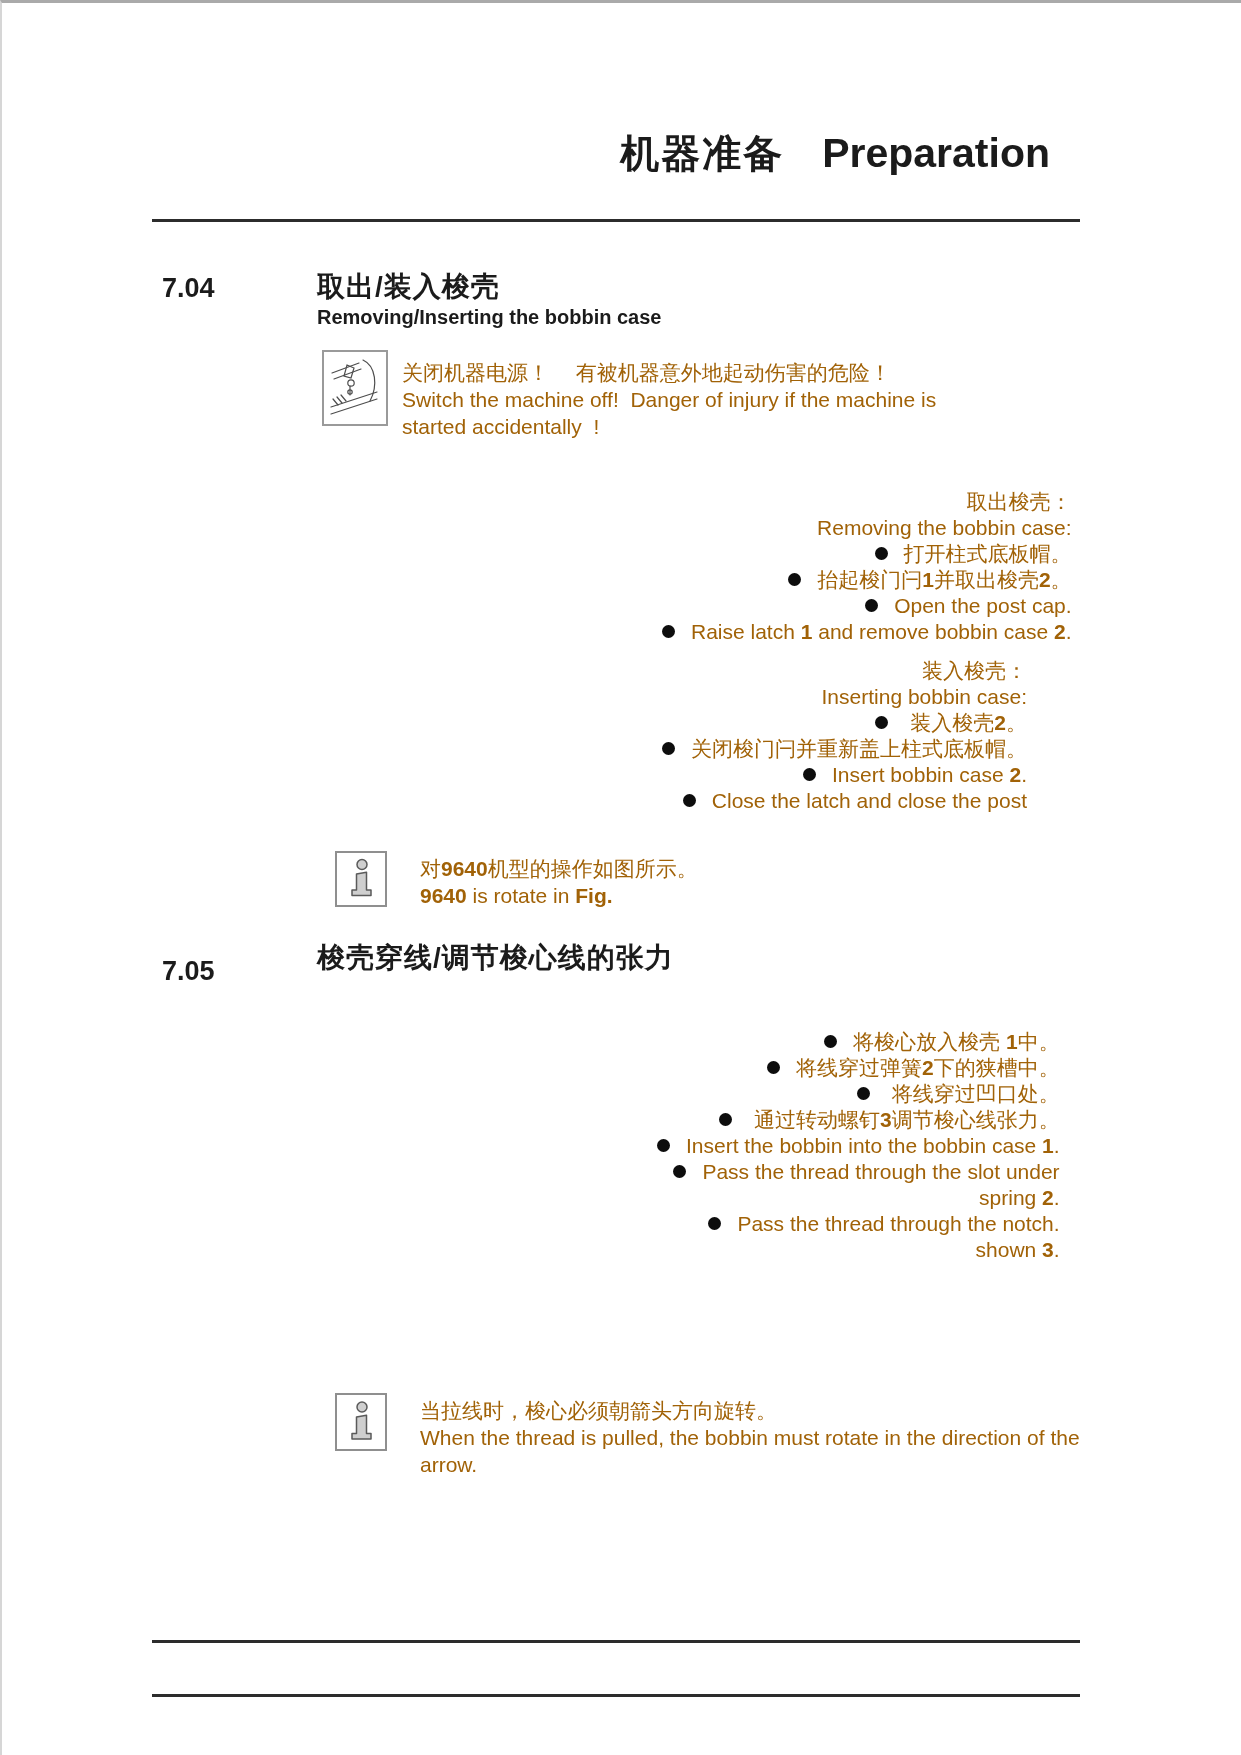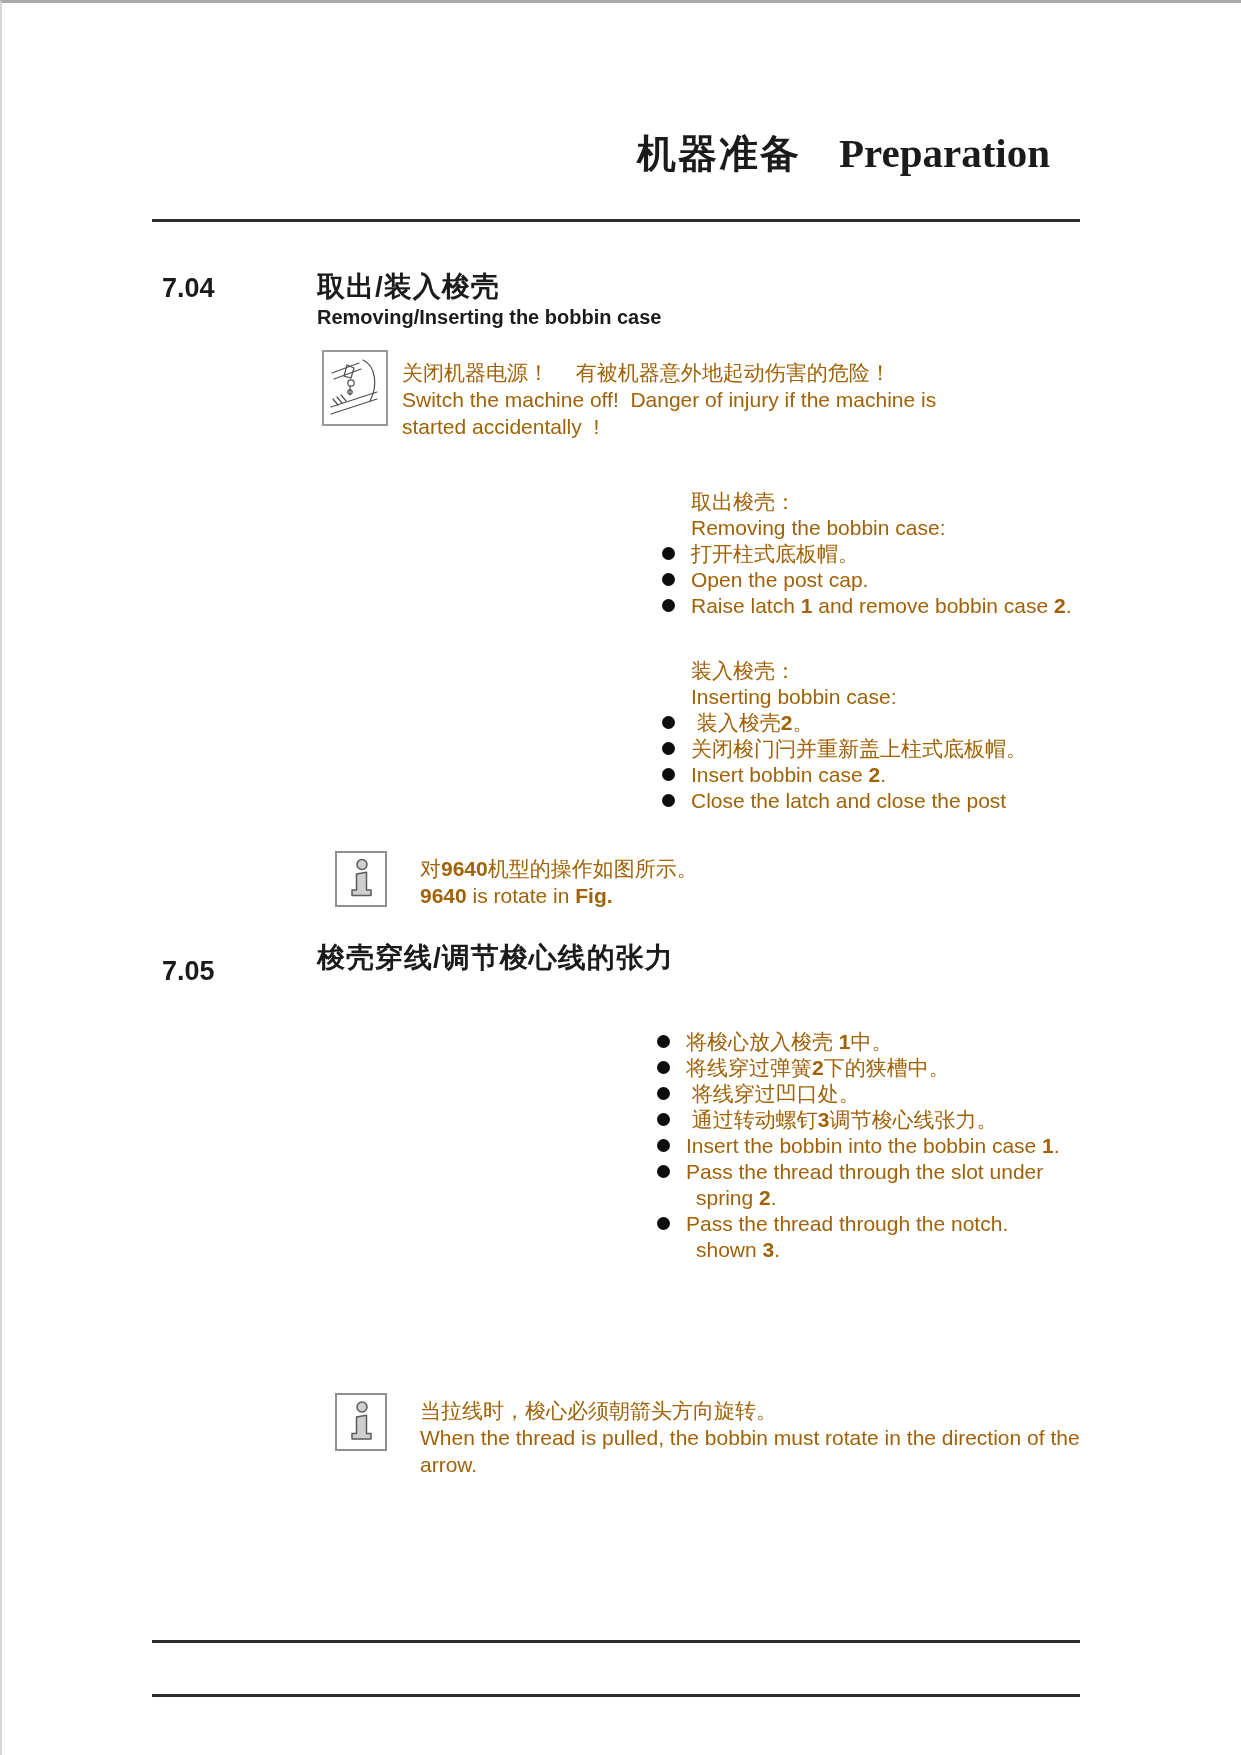--- a/index.html
+++ b/index.html
@@ -13,21 +13,21 @@
     border-left:2px solid #d6d6d6;
     box-sizing:border-box;
     overflow:hidden;
   }
   .bold { font-weight:bold; }
 
   
   .doc-title {
     position:absolute; top:124px; right:191px;
     display:flex; align-items:baseline; gap:38px;
-    font-weight:bold; white-space:pre;font-family:Liberation Serif, serif;
+    font-weight:bold; white-space:pre;
   }
   .doc-title .t-cn { font-size:39px; letter-spacing:2px; }
   .doc-title .t-en { font-size:41px; }
 
   .rule { position:absolute; left:150px; width:928px; height:3px; background:#2c2c2c; }
   .rule-top { top:216px; }
   .rule-b1  { top:1637px; }
   .rule-b2  { top:1691px; }
 
   
@@ -54,21 +54,21 @@
   .warn-text  { left:400px; top:356px; }
   .note-text1 { left:418px; top:852px; }
   .note-text2 { left:418px; top:1394px; }
   .text-block .line { font-size:21px; line-height:27px; }
 
   
   .list { position:absolute; }
   .list-1 { left:660px; top:486px; }
   .list-2 { left:660px; top:655px; }
   .list-3 { left:655px; top:1026px; }
-  .list .line { font-size:21px; line-height:26px; }
+  .list .line { font-size:21px; line-height:26px;justify-content:flex-end; }
 
   .line { display:flex; align-items:flex-start; white-space:pre-wrap; color:#a16207; }
   .bullet {
     flex:0 0 auto; width:13px; height:13px; border-radius:50%;
     background:#0d0d0d; margin:6px 16px 0 0;
   }
   .bspace { flex:0 0 29px; }
   .line.indent { padding-left:10px; }
   .txt { display:block; }
 
@@ -110,20 +110,21 @@
   <div class="text-block warn-text">
       <div class="line"><span class="txt"><span>关闭机器电源！　 有被机器意外地起动伤害的危险！</span></span></div>
       <div class="line"><span class="txt"><span>Switch the machine off!  Danger of injury if the machine is</span></span></div>
       <div class="line"><span class="txt"><span>started accidentally  !</span></span></div>
     </div>
 
   <div class="list list-1">
       <div class="line"><span class="bspace"></span><span class="txt"><span>取出梭壳：</span></span></div>
       <div class="line"><span class="bspace"></span><span class="txt"><span>Removing the bobbin case:</span></span></div>
       <div class="line"><span class="bullet"></span><span class="txt"><span>打开柱式底板帽。</span></span></div>
+      <div class="line"><span class="bullet"></span><span class="txt"><span>抬起梭门闩</span><span class="bold">1</span><span>并取出梭壳</span><span class="bold">2</span><span>。</span></span></div>
       <div class="line"><span class="bullet"></span><span class="txt"><span>Open the post cap.</span></span></div>
       <div class="line"><span class="bullet"></span><span class="txt"><span>Raise latch </span><span class="bold">1</span><span> and remove bobbin case </span><span class="bold">2</span><span>.</span></span></div>
     </div>
 
   <div class="list list-2">
       <div class="line"><span class="bspace"></span><span class="txt"><span>装入梭壳：</span></span></div>
       <div class="line"><span class="bspace"></span><span class="txt"><span>Inserting bobbin case:</span></span></div>
       <div class="line"><span class="bullet"></span><span class="txt"><span> 装入梭壳</span><span class="bold">2</span><span>。</span></span></div>
       <div class="line"><span class="bullet"></span><span class="txt"><span>关闭梭门闩并重新盖上柱式底板帽。</span></span></div>
       <div class="line"><span class="bullet"></span><span class="txt"><span>Insert bobbin case </span><span class="bold">2</span><span>.</span></span></div>

